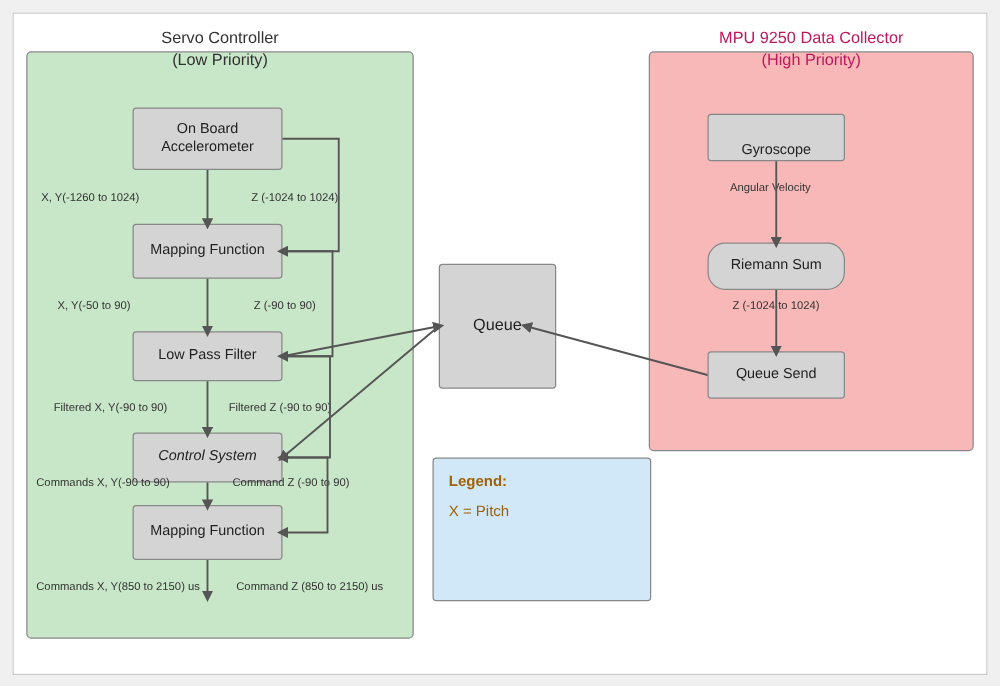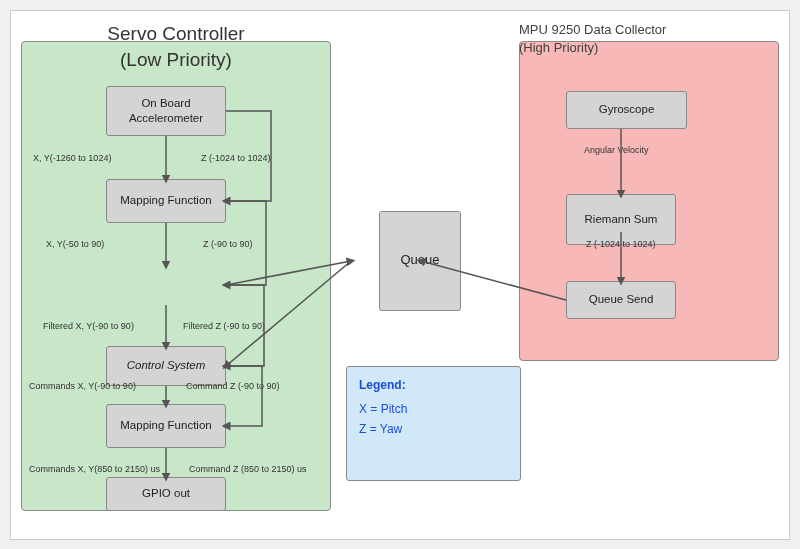--- a/index.html
+++ b/index.html
@@ -49,22 +49,22 @@
       height: 320px;
       background: #f8b8b8;
       border: 1.5px solid #888;
       border-radius: 4px;
     }
     .right-panel-title {
       position: absolute;
       right: 10px;
       top: 10px;
       font-size: 13px;
-      color: #404040;
-      text-align: left;
+      color: #be185d;
+      text-align: center;
       width: 260px;
       line-height: 1.4;
     }
     .block {
       position: absolute;
       background: #d4d4d4;
       border: 1.5px solid #888;
       border-radius: 3px;
       display: flex;
       align-items: center;
@@ -87,83 +87,82 @@
       height: 530px;
       pointer-events: none;
     }
     .legend-box {
       position: absolute;
       background: #d0e8f8;
       border: 1.5px solid #888;
       border-radius: 3px;
       padding: 8px 12px;
       font-size: 12px;
-      color: #1d4ed8;
+      color: #a16207;
       line-height: 1.7;
     }
   </style>
 </head>
 <body>
 
 <div class="diagram-container">
 
   <div class="left-panel"></div>
   <div class="left-panel-title">
-    <span style="white-space: pre-line; font-size:19px;">Servo Controller
+    <span style="white-space: pre-line; font-size:13px;">Servo Controller
 (Low Priority)</span>
   </div>
 
   <div class="right-panel"></div>
   <div class="right-panel-title">
     <span style="white-space: pre-line; font-size:13px;">MPU 9250 Data Collector
 (High Priority)</span>
   </div>
 
   <div class="block" style="left:95px; top:75px; width:120px; height:50px;">
     <span style="white-space:pre-line;">On Board
 Accelerometer</span>
   </div>
 
   <div class="block" style="left:95px; top:168px; width:120px; height:44px;">
     <span>Mapping Function</span>
   </div>
 
+  <div class="block" style="left:95px; top:254px; width:120px; height:40px;">
+    <span>Low Pass Filter</span>
+  </div>
 
   <div class="block" style="left:95px; top:335px; width:120px; height:40px;font-style:italic;">
     <span>Control System</span>
   </div>
 
   <div class="block" style="left:95px; top:393px; width:120px; height:44px;">
     <span>Mapping Function</span>
   </div>
 
-  <div class="block" style="left:95px; top:466px; width:120px; height:34px;">
-    <span>GPIO out</span>
-  </div>
-
-  <div class="block" style="left:340px; top:200px; width:82px; height:100px; font-size:13px;margin-left:28px;">
+
+  <div class="block" style="left:340px; top:200px; width:94px; height:100px; font-size:13px;">
     <span>Queue</span>
   </div>
 
-  <div class="block" style="left:555px; top:80px; width:121px; height:38px;">
+  <div class="block" style="left:555px; top:80px; width:110px; height:38px;align-items:flex-end;">
     <span>Gyroscope</span>
   </div>
 
-  <div class="block" style="left:555px; top:183px; width:110px; height:51px;">
+  <div class="block" style="left:555px; top:183px; width:110px; height:38px;border-radius:14px;">
     <span>Riemann Sum</span>
   </div>
 
   <div class="block" style="left:555px; top:270px; width:110px; height:38px;">
     <span>Queue Send</span>
   </div>
 
   <div class="legend-box" style="left:335px; top:355px; width:175px; height:115px;">
     <div style="font-weight:bold; margin-bottom:4px;">Legend:</div>
     <div>X = Pitch</div>
-    <div>Z = Yaw</div>
   </div>
 
   <div class="arrow-label" style="left:22px; top:142px;">X, Y(-1260 to 1024)</div>
 
   <div class="arrow-label" style="left:190px; top:142px;">Z (-1024 to 1024)</div>
 
   <div class="arrow-label" style="left:35px; top:228px;">X, Y(-50 to 90)</div>
 
   <div class="arrow-label" style="left:192px; top:228px;">Z (-90 to 90)</div>
 

